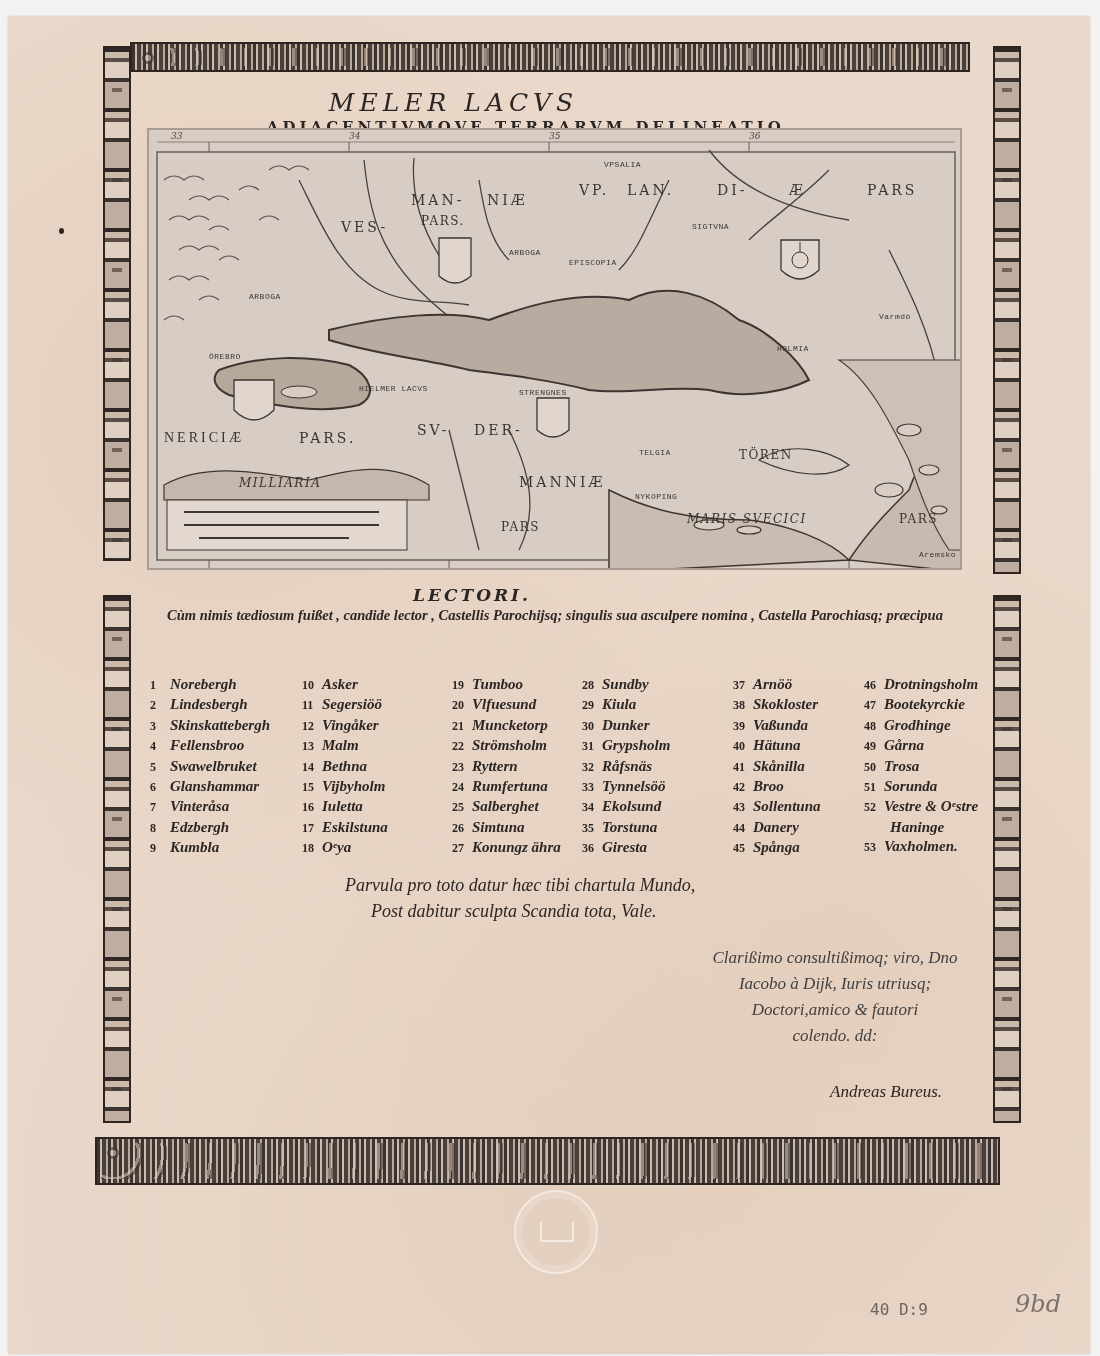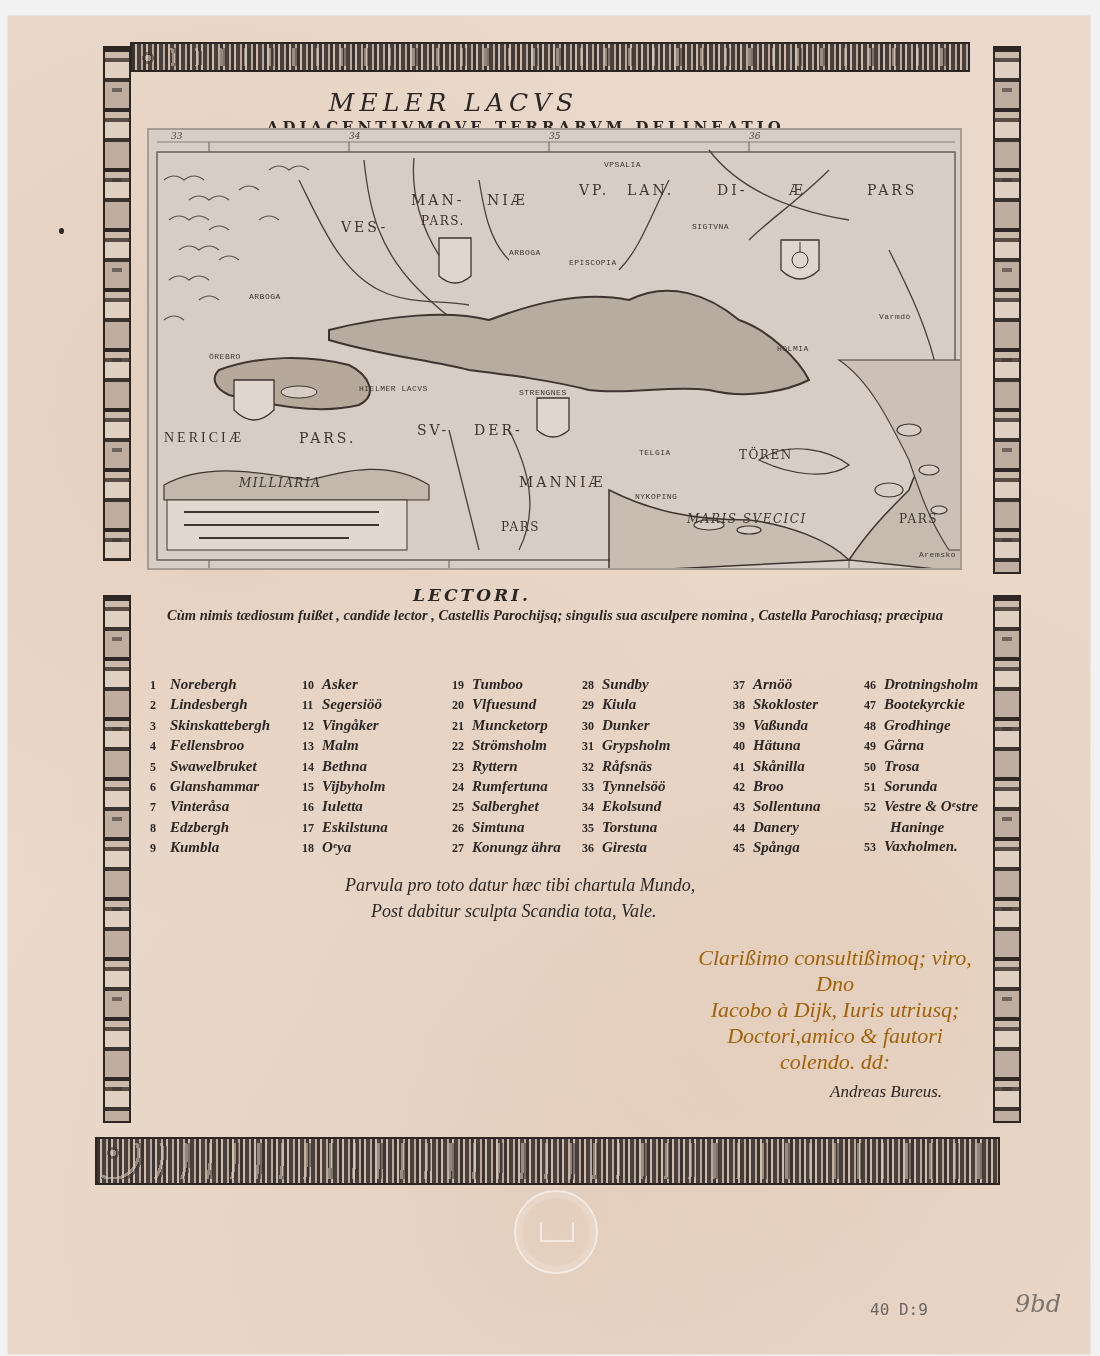--- a/index.html
+++ b/index.html
@@ -79,21 +79,21 @@
   .list-col .item { white-space:nowrap; }
   .list-col .num { display:inline-block; width:20px; font-size:12px; font-weight:bold; }
   .list-col .nm { font-style:italic; font-weight:bold; }
   .list-col .cont { padding-left:26px; }
   .verse {
     position:absolute; left:345px; top:872px; font-family:"Liberation Serif", serif; font-style:italic; font-size:18px; line-height:26px; color:#2b2624;
   }
   .verse .l2 { padding-left:26px; }
   .dedication {
     position:absolute; left:685px; top:945px; width:300px; text-align:center;
-    font-family:"Liberation Serif", serif; font-style:italic; font-size:22px; line-height:26px; color:#a16207;
+    font-family:"Liberation Serif", serif; font-style:italic; font-size:17px; line-height:26px; color:#404040;
   }
   .signature {
     position:absolute; left:830px; top:1082px; font-family:"Liberation Serif", serif; font-style:italic; font-size:17px; color:#2b2624;
   }
   .stamp {
     position:absolute; left:514px; top:1190px; width:80px; height:80px; border-radius:50%;
     border:2px solid rgba(255,255,255,0.55); box-shadow: inset 0 0 0 6px rgba(255,255,255,0.15);
   }
   .stamp-crown {
     position:absolute; left:24px; top:30px; width:30px; height:18px;

